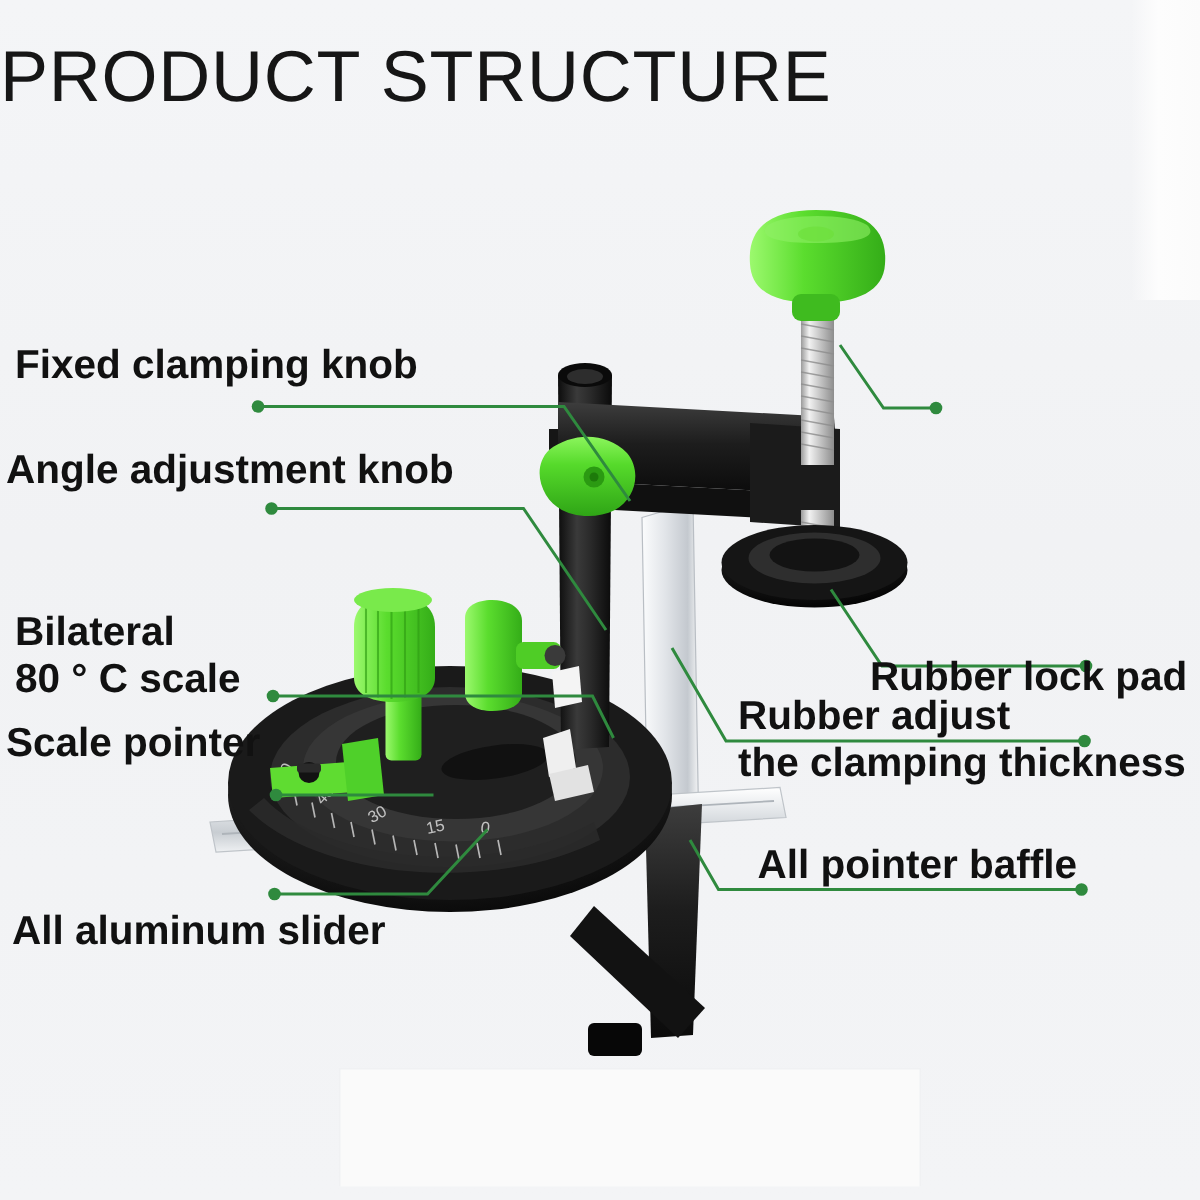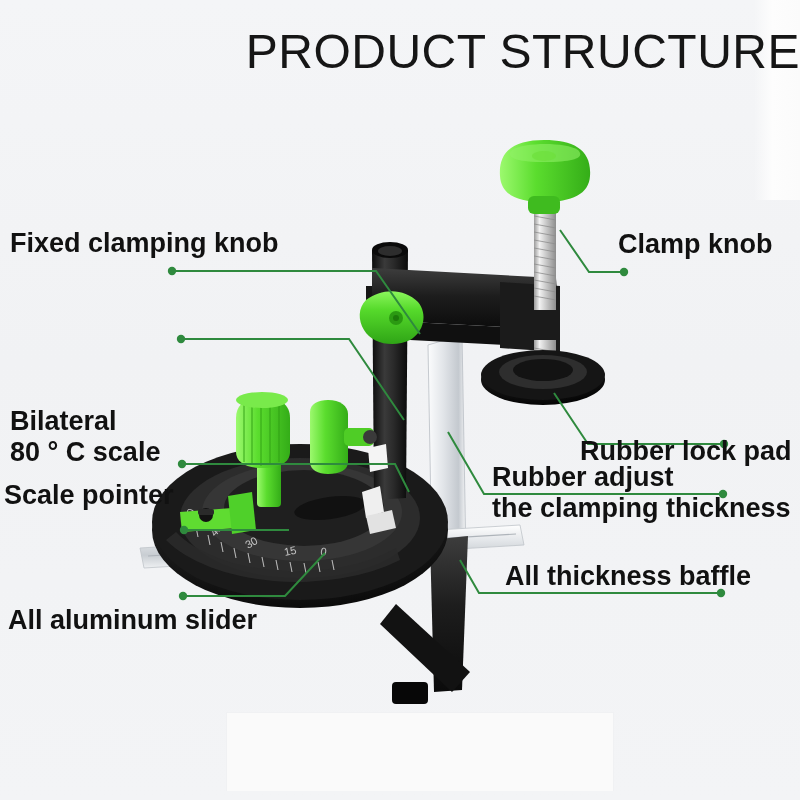--- a/index.html
+++ b/index.html
@@ -35,21 +35,21 @@
     background: #fafafa;
     border: 1px solid #f0f1f3;
     border-bottom: none;
   }
 
   
   #title {
     position: absolute;
     left: 0; top: 24px;
     width: 800px;
-    text-align: right;
+    text-align: left;
     font-size: 48px;
     letter-spacing: 0.5px;
     color: #161616;
     font-weight: 400;
     white-space: nowrap;
   }
 
   
   .label {
     position: absolute;
@@ -295,30 +295,30 @@
       <circle cx="724" cy="444" r="4.2"></circle>
       <circle cx="723" cy="494" r="4.2"></circle>
       <circle cx="721" cy="593" r="4.2"></circle>
     </g>
   </svg>
 
   <div id="title">PRODUCT STRUCTURE</div>
 
   <div class="label" style="left:10px; top:228px;">Fixed clamping knob</div>
 
+  <div class="label" style="left:4px; top:298px;">Angle adjustment knob</div>
 
   <div class="label" style="left:10px; top:406px;">Bilateral
 80 ° C scale</div>
 
   <div class="label" style="left:4px; top:480px;">Scale pointer</div>
 
   <div class="label" style="left:8px; top:605px;">All aluminum slider</div>
 
-  <div class="label right" style="left:618px; top:229px;">Clamp knob</div>
 
   <div class="label right" style="left:580px; top:400px;margin-top:36px;">Rubber lock pad</div>
 
   <div class="label right" style="left:492px; top:462px;">Rubber adjust
 the clamping thickness</div>
 
-  <div class="label right" style="left:505px; top:561px;">All thickness baffle</div>
+  <div class="label right" style="left:505px; top:561px;">All pointer baffle</div>
 
 </div>
 
 </body></html>

